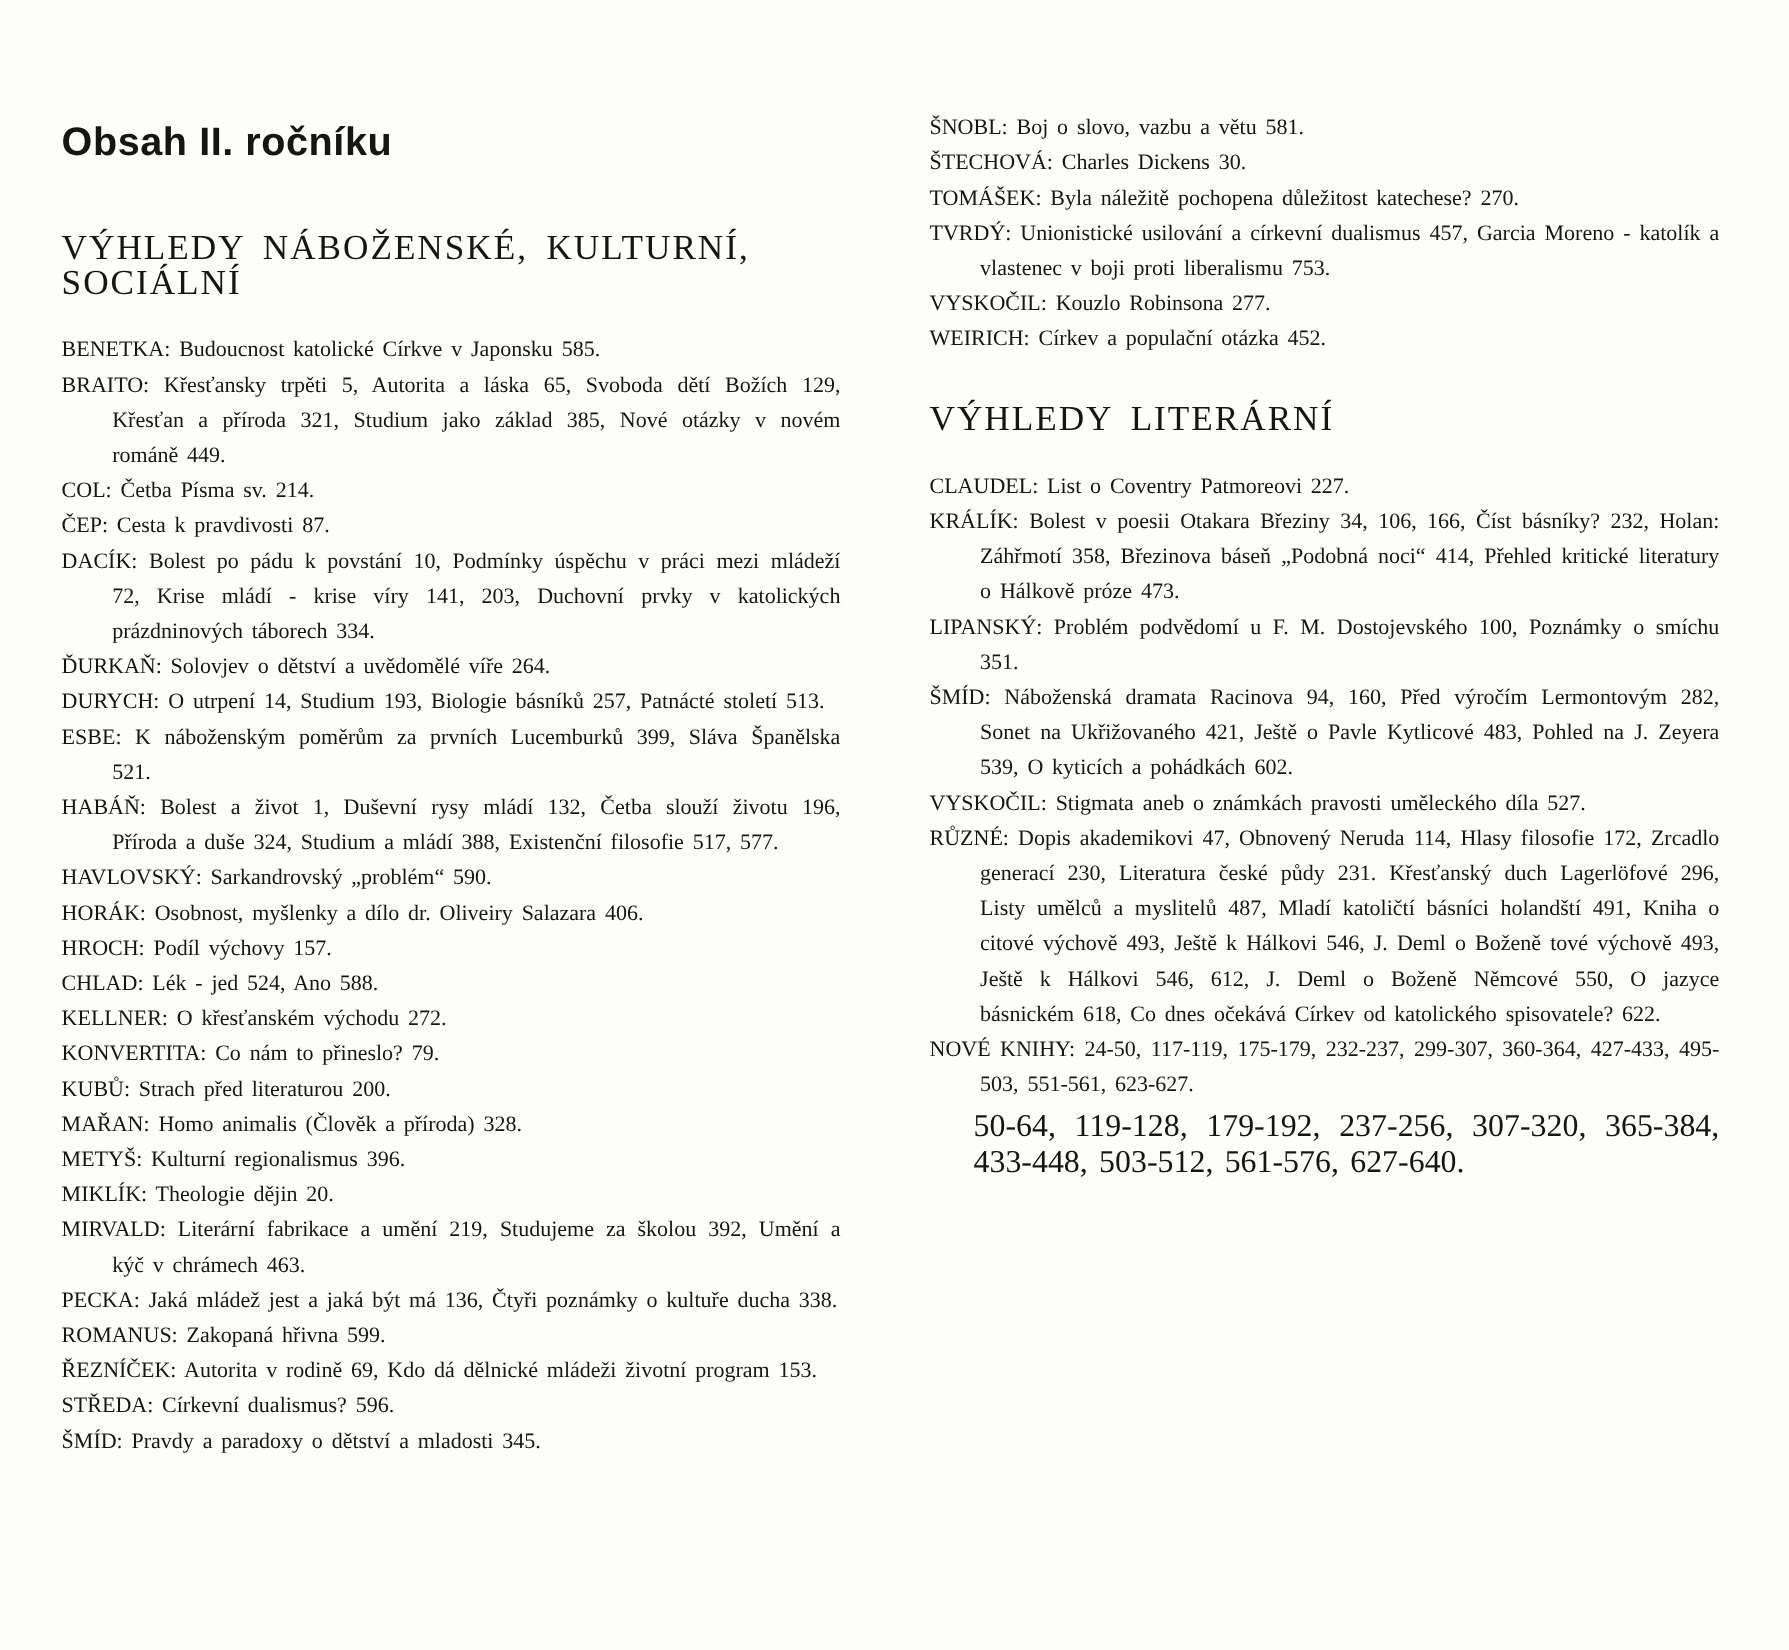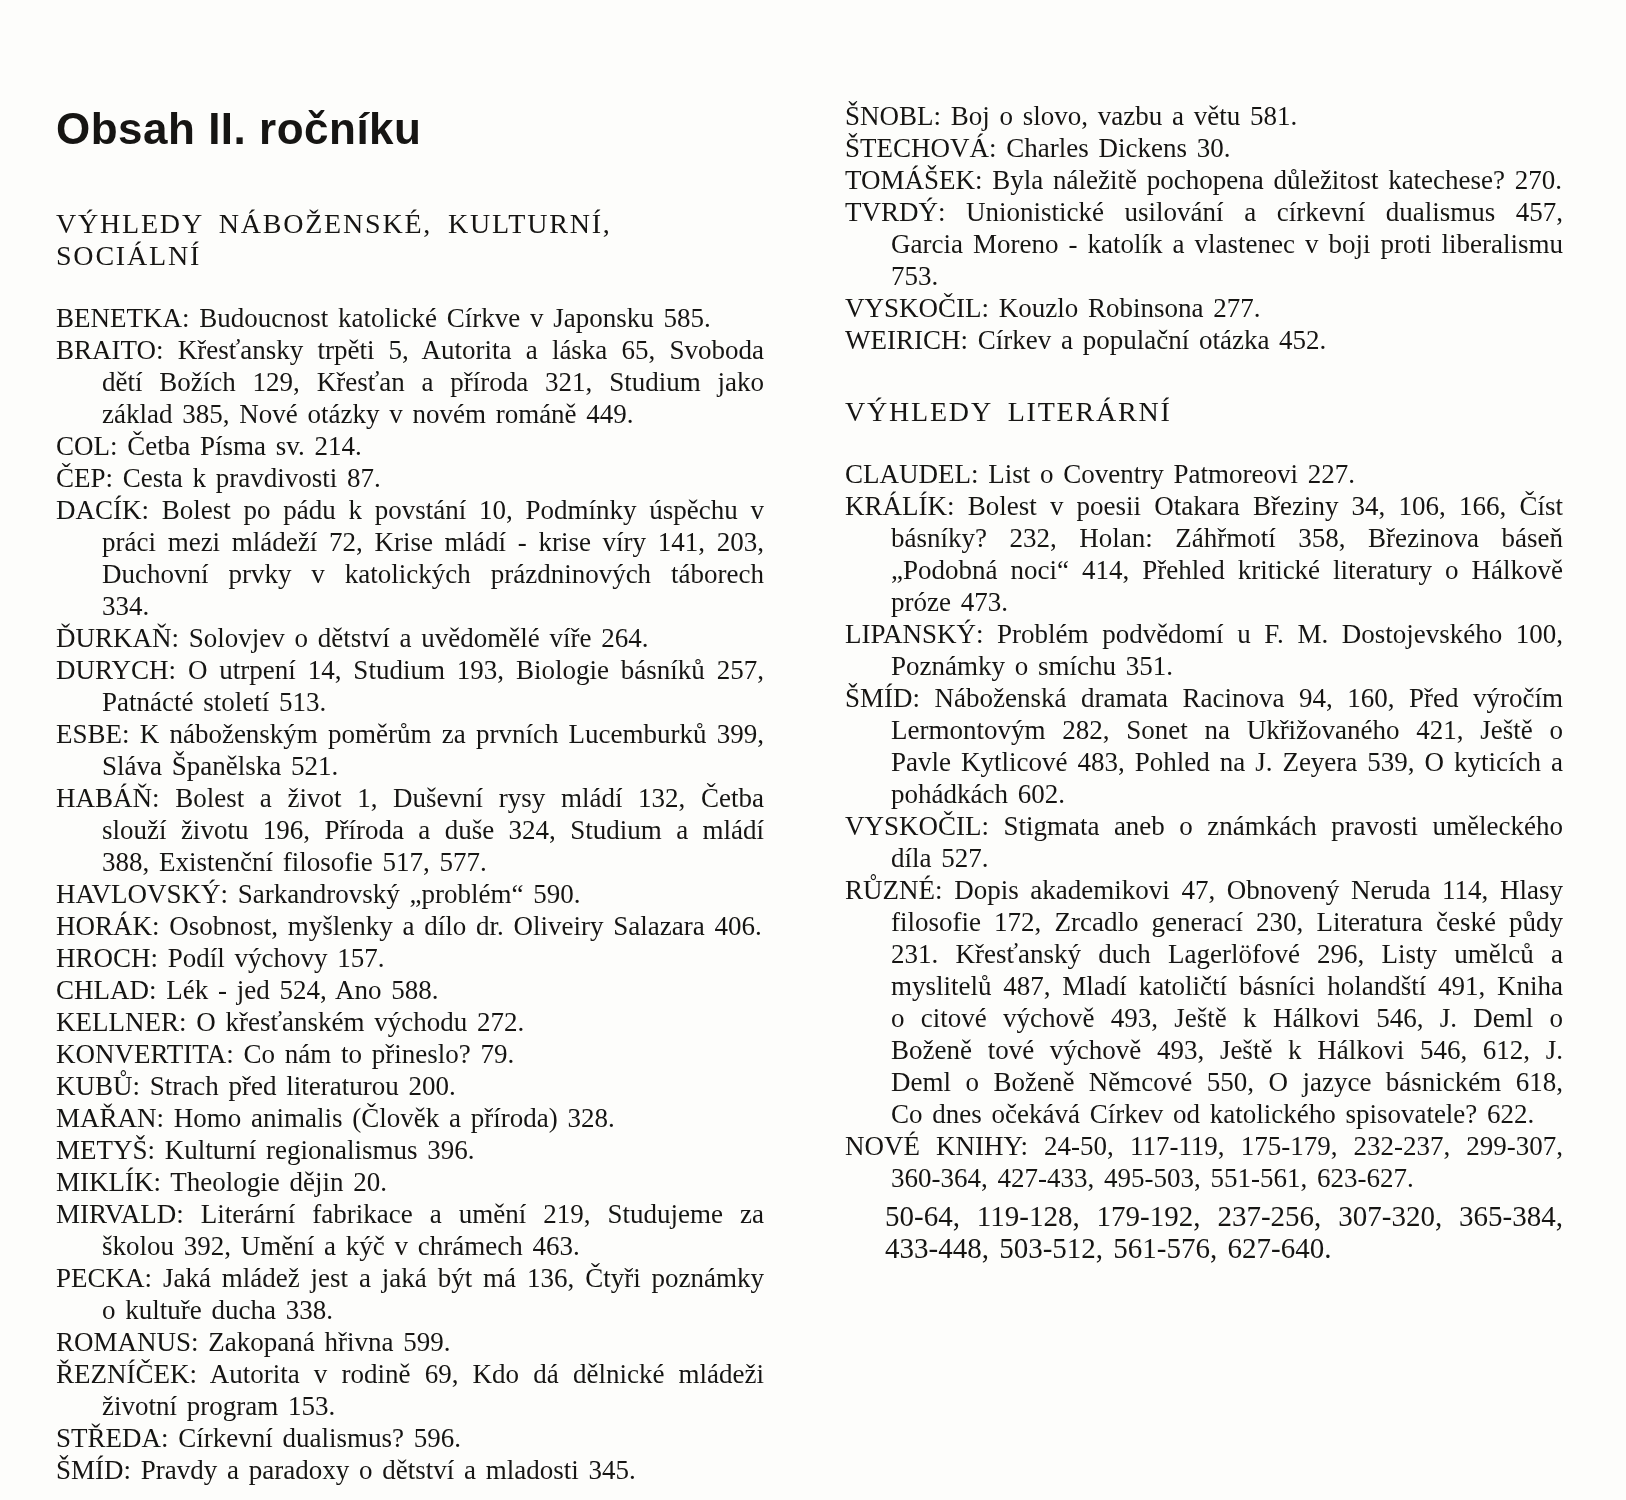--- a/index.html
+++ b/index.html
@@ -26,35 +26,35 @@
     width: 708px;
   }
   .col-right {
     left: 845px;
     top: 100px;
     width: 718px;
   }
   .title {
     font-family: "Liberation Sans", sans-serif;
     font-weight: bold;
-    font-size: 44px;
+    font-size: 36px;
     line-height: 46px;
     letter-spacing: 0.5px;
     margin: 0 0 56px 0;
   }
   .heading {
-    font-size: 28px;
+    font-size: 32px;
     font-weight: normal;
     line-height: 32px;
     letter-spacing: 1.8px;
     word-spacing: 7px;
     margin: 40px 0 30px 0;
   }
   .entry {
-    font-size: 27px;
+    font-size: 20px;
     line-height: 32px;
     word-spacing: 3px;
     margin: 0;
     padding-left: 46px;
     text-indent: -46px;
     text-align: justify;
   }
   .pages {
     font-size: 29px;
     line-height: 32px;

